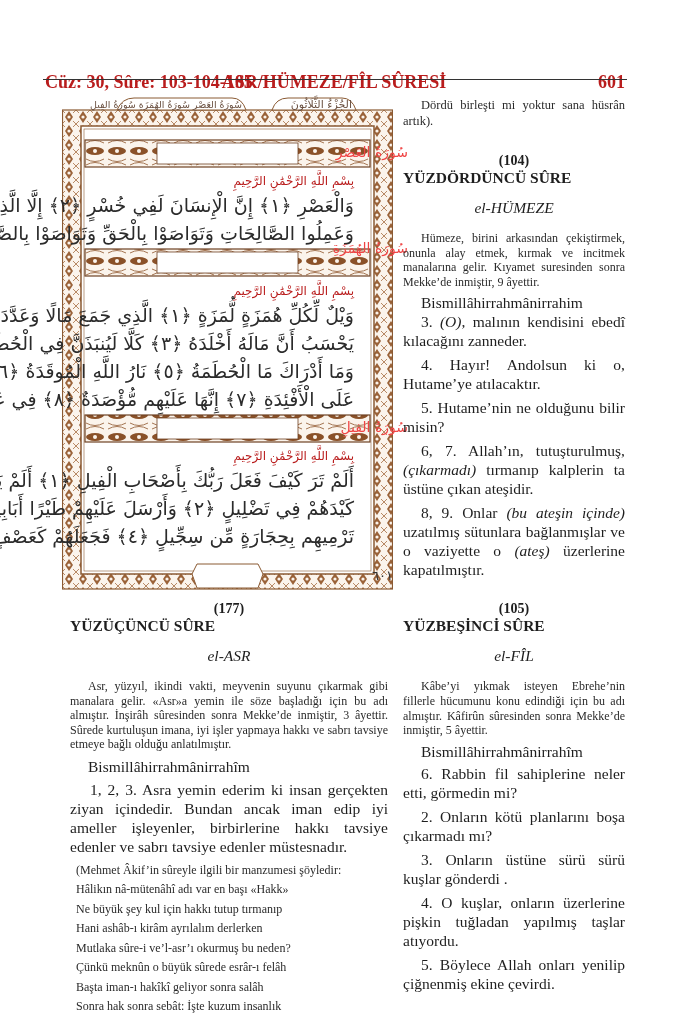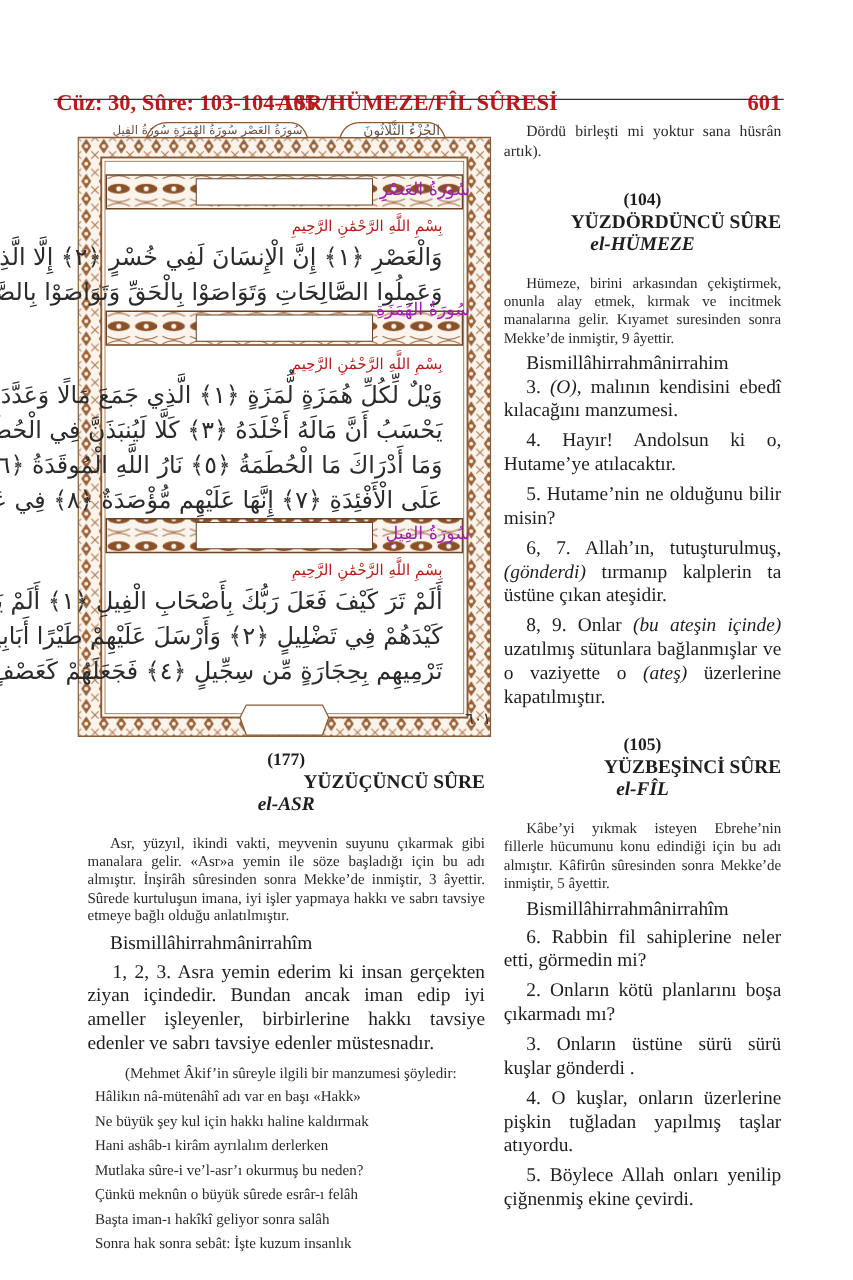--- a/index.html
+++ b/index.html
@@ -13,29 +13,29 @@
   #hdr-center { left: 204px; width: 260px; text-align: center; }
   #hdr-right { right: 57px; }
   .hdr-rule { position: absolute; left: 43px; right: 55px; top: 79px; height: 0; border-top: 1.4px solid #333; }
 
   
   .frame { position: absolute; left: 62px; top: 96px; width: 331px; height: 494px; }
   .frame svg { position: absolute; left: 0; top: 0; }
   .ar { position: absolute; direction: rtl; font-family: "DejaVu Sans", sans-serif; color: #2b2b2b; white-space: nowrap; }
   .ar-line { font-size: 19px; left: 40px; width: 252px; text-align: justify; text-align-last: justify; }
   .ar-bism { font-size: 12px; left: 40px; width: 252px; color: #b91c1c; }
-  .ar-title { font-size: 14px; left: 0; width: 314px; color: #a21caf; }
+  .ar-title { font-size: 14px; left: 0; width: 314px; color: #ef4444; padding-left: 32px; }
   .ar-tab { font-size: 9.5px; color: #6a5040; }
   .ar-num { font-size: 13px; color: #333; left: 0; width: 331px; }
 
   
   .col { position: absolute; }
   .num { font-weight: bold; font-size: 14px; text-align: center; }
-  .stitle { font-weight: bold; font-size: 15.5px; text-align: right; }
-  .sname { font-weight: bold; font-style: italic; font-size: 15.5px; text-align: center; }
+  .stitle { font-weight: bold; font-size: 15.5px; text-align: left; }
+  .sname { font-weight: normal; font-style: italic; font-size: 15.5px; text-align: center; margin-top: 12px; }
   .intro { font-size: 12px; line-height: 14.6px; text-align: justify; text-indent: 18px; color: #2a2a2a; }
   .bism { font-size: 15.5px; text-indent: 18px; }
   .verse { font-size: 15.5px; line-height: 19px; text-align: justify; text-indent: 18px; margin-bottom: 5px; }
   .poem { font-size: 12px; line-height: 19.5px; padding-left: 16px; color: #2a2a2a; }
   em.it { font-style: italic; }
 </style>
 </head>
 <body>
 
 <div class="hdr" id="hdr-left">Cüz: 30, Sûre: 103-104-105</div>
@@ -108,45 +108,45 @@
   <div class="ar ar-num" style="top:472px;">٦٠١</div>
 </div>
 
 <div class="col" style="left:70px; top:601px; width:318px;">
   <div class="num">(177)</div>
   <div class="stitle">YÜZÜÇÜNCÜ SÛRE</div>
   <div class="sname">el-ASR</div>
   <div class="intro" style="margin-top:14px;">Asr, yüzyıl, ikindi vakti, meyvenin suyunu çıkarmak gibi manalara gelir. «Asr»a yemin ile söze başladığı için bu adı almıştır. İnşirâh sûresinden sonra Mekke’de inmiştir, 3 âyettir. Sûrede kurtuluşun imana, iyi işler yapmaya hakkı ve sabrı tavsiye etmeye bağlı olduğu anlatılmıştır.</div>
   <div class="bism" style="margin-top:6px;">Bismillâhirrahmânirrahîm</div>
   <div class="verse" style="margin-top:4px; text-indent:20px;">1, 2, 3. Asra yemin ederim ki insan gerçekten ziyan içindedir. Bundan ancak iman edip iyi ameller işleyenler, birbirlerine hakkı tavsiye edenler ve sabrı tavsiye edenler müstesnadır.</div>
-  <div class="poem" style="padding-left:6px; text-indent:0;margin-left:24px;">(Mehmet Âkif’in sûreyle ilgili bir manzumesi şöyledir:</div>
+  <div class="poem" style="padding-left:6px; text-indent:0;">(Mehmet Âkif’in sûreyle ilgili bir manzumesi şöyledir:</div>
   <div class="poem" style="padding-left:6px;">
     <div>Hâlikın nâ-mütenâhî adı var en başı «Hakk»</div>
-    <div>Ne büyük şey kul için hakkı haline kaldırmak</div>
+    <div>Ne büyük şey kul için hakkı tutup tırmanıp</div>
     <div>Hani ashâb-ı kirâm ayrılalım derlerken</div>
     <div>Mutlaka sûre-i ve’l-asr’ı okurmuş bu neden?</div>
     <div>Çünkü meknûn o büyük sûrede esrâr-ı felâh</div>
     <div>Başta iman-ı hakîkî geliyor sonra salâh</div>
     <div>Sonra hak sonra sebât: İşte kuzum insanlık</div>
   </div>
 </div>
 
 <div class="col" style="left:403px; top:97px; width:222px;">
   <div class="intro" style="font-size:12.5px; line-height:16px;">Dördü birleşti mi yoktur sana hüsrân artık).</div>
 
   <div style="margin-top:24px;">
     <div class="num">(104)</div>
     <div class="stitle">YÜZDÖRDÜNCÜ SÛRE</div>
     <div class="sname">el-HÜMEZE</div>
     <div class="intro" style="margin-top:14px;">Hümeze, birini arkasından çekiştirmek, onunla alay etmek, kırmak ve incitmek manalarına gelir. Kıyamet suresinden sonra Mekke’de inmiştir, 9 âyettir.</div>
     <div class="bism" style="margin-top:5px;">Bismillâhirrahmânirrahim</div>
-    <div class="verse"><span>3. </span><em class="it">(O)</em><span>, malının kendisini ebedî kılacağını manzumesi.</span></div>
+    <div class="verse"><span>3. </span><em class="it">(O)</em><span>, malının kendisini ebedî kılacağını zanneder.</span></div>
     <div class="verse"><span>4. Hayır! Andolsun ki o, Hutame’ye atılacaktır.</span></div>
     <div class="verse"><span>5. Hutame’nin ne olduğunu bilir misin?</span></div>
-    <div class="verse"><span>6, 7. Allah’ın, tutuşturulmuş, </span><em class="it">(gönderdi)</em><span> tırmanıp kalplerin ta üstüne çıkan ateşidir.</span></div>
+    <div class="verse"><span>6, 7. Allah’ın, tutuşturulmuş, </span><em class="it">(çıkarmadı)</em><span> tırmanıp kalplerin ta üstüne çıkan ateşidir.</span></div>
     <div class="verse"><span>8, 9. Onlar </span><em class="it">(bu ateşin içinde)</em><span> uzatılmış sütunlara bağlanmışlar ve o vaziyette o </span><em class="it">(ateş)</em><span> üzerlerine kapatılmıştır.</span></div>
   </div>
 
   <div style="margin-top:22px;">
     <div class="num">(105)</div>
     <div class="stitle">YÜZBEŞİNCİ SÛRE</div>
     <div class="sname">el-FÎL</div>
     <div class="intro" style="margin-top:14px;">Kâbe’yi yıkmak isteyen Ebrehe’nin fillerle hücumunu konu edindiği için bu adı almıştır. Kâfirûn sûresinden sonra Mekke’de inmiştir, 5 âyettir.</div>
     <div class="bism" style="margin-top:5px;">Bismillâhirrahmânirrahîm</div>
     <div class="verse" style="margin-top:3px;">6. Rabbin fil sahiplerine neler etti, görmedin mi?</div>

